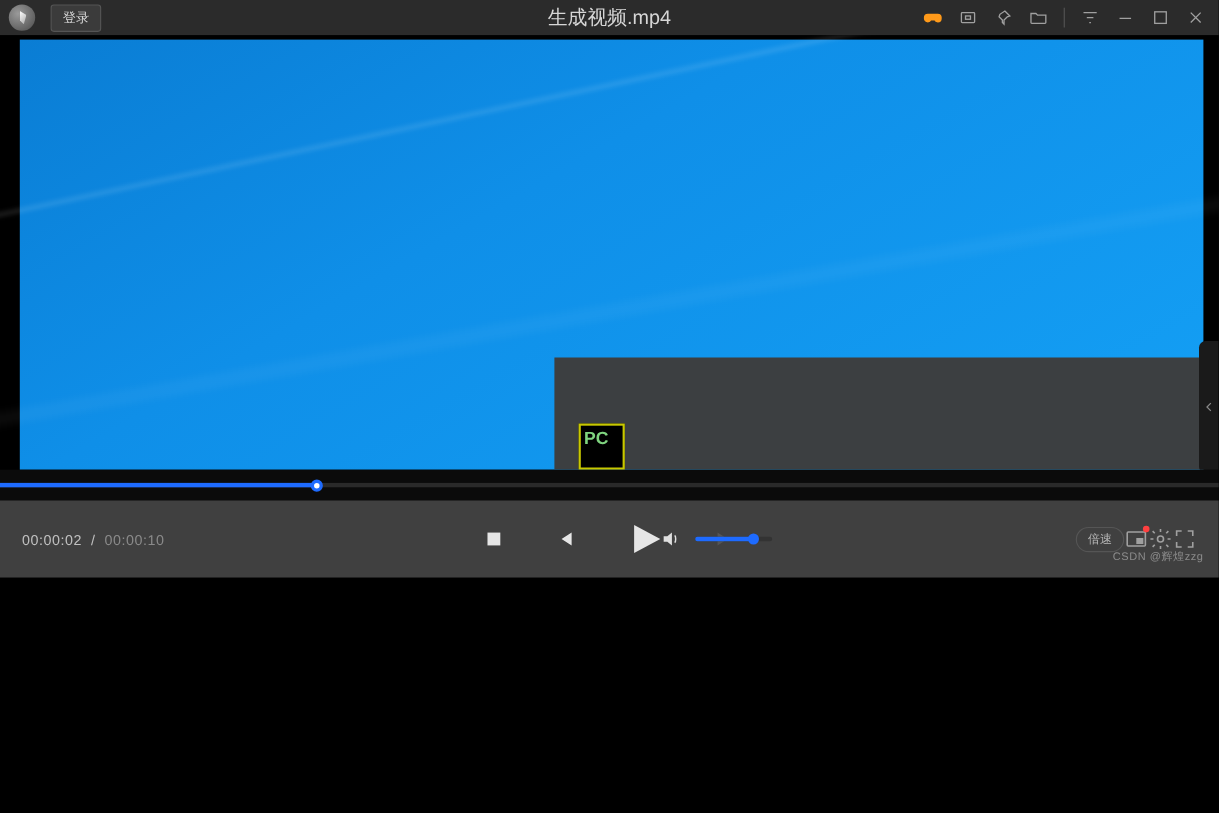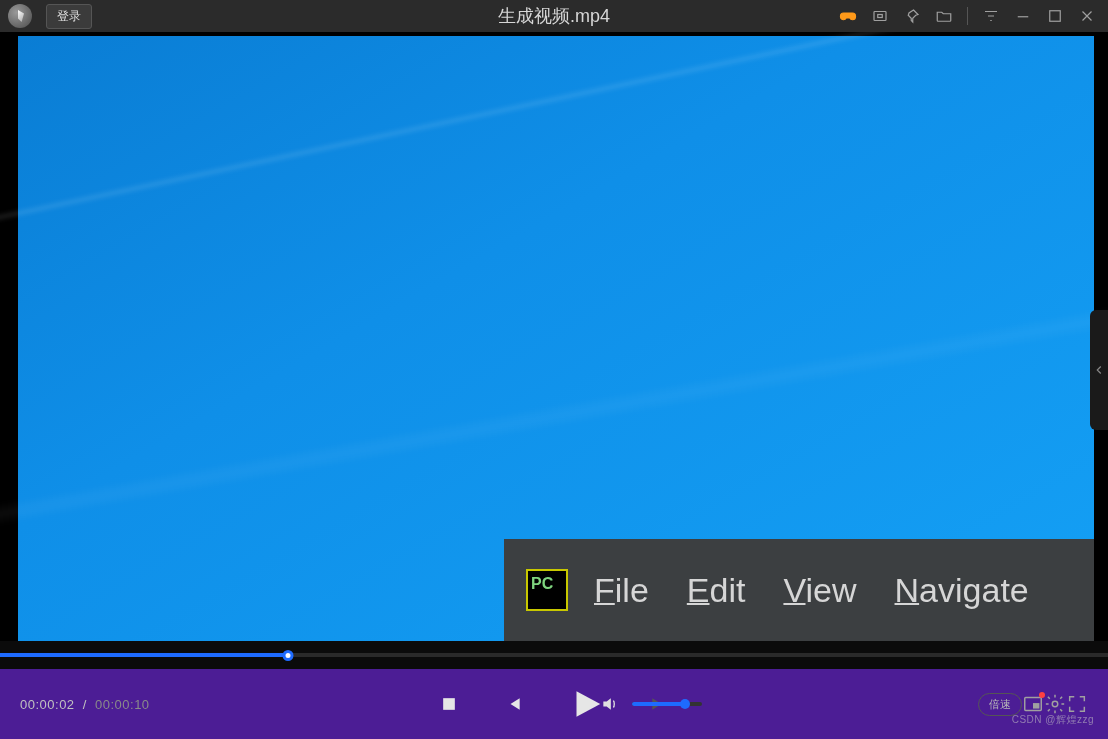--- a/index.html
+++ b/index.html
@@ -1,54 +1,54 @@
 <!DOCTYPE html>
 <html><head>
 <meta charset="utf-8">
 <style>
   * { box-sizing: border-box; margin: 0; padding: 0; user-select: none; }
   html, body { width: 1108px; height: 739px; overflow: hidden; font-family: "Microsoft YaHei", Arial, sans-serif; background: #000; }
-  .app { width: 1108px; height: 739px; display: flex; flex-direction: column; background: #0b0b0b; position: relative; }
+  .app { width: 1108px; height: 525px; display: flex; flex-direction: column; background: #0b0b0b; position: relative; }
 
   
   .titlebar { height: 32px; background: #2b2b2b; display: flex; align-items: center; color: #c0c0c0; font-size: 13px; position: relative; }
   .logo { width: 24px; height: 24px; border-radius: 50%; background: radial-gradient(circle at 35% 35%, #9a9a9a, #4a4a4a); margin-left: 8px; position: relative; }
   .logo::after { content: ""; position: absolute; left: 10px; top: 6px; width: 6px; height: 12px; background: linear-gradient(135deg, #fff, #aaa); clip-path: polygon(0 0, 100% 30%, 60% 100%, 0 70%); }
   .login-btn { margin-left: 14px; background: #3b3b3b; border: 1px solid #555; color: #ddd; font-size: 12px; padding: 3px 10px; border-radius: 3px; cursor: pointer; }
   .title-text { position: absolute; left: 50%; transform: translateX(-50%); color: #d6d6d6; font-size: 18px; }
   .title-icons { margin-left: auto; display: flex; align-items: center; gap: 14px; padding-right: 12px; }
   .ticon { width: 18px; height: 18px; display: flex; align-items: center; justify-content: center; cursor: pointer; }
   .ticon svg { width: 18px; height: 18px; stroke: #a0a0a0; fill: none; stroke-width: 1.6; }
   .ticon.game svg { fill: #ff9a1a; stroke: #ff9a1a; }
   .tsep { width: 1px; height: 18px; background: #555; }
 
   
   .video-area { flex: 1; position: relative; background: #000; overflow: hidden; }
   .video-frame { position: absolute; left: 18px; right: 14px; top: 4px; bottom: 0; background: linear-gradient(150deg, #0a7dd4 0%, #0f8fe8 40%, #14a0f5 100%); }
   .video-frame::before { content: ""; position: absolute; left: -5%; right: -5%; top: 10%; height: 4px; background: rgba(255,255,255,0.12); transform: rotate(-12deg); filter: blur(2px); }
   .video-frame::after { content: ""; position: absolute; left: -5%; right: -5%; top: 62%; height: 10px; background: rgba(255,255,255,0.05); transform: rotate(-10deg); filter: blur(4px); }
 
   
-  .pycharm-bar { position: absolute; bottom: 0; right: 0; height: 102px; width: 590px; background: #3c3f41; display: flex; align-items: center; gap: 26px; padding-left: 22px; color: #d6d6d6; font-size: 34px; font-family: "Segoe UI", Arial, sans-serif; filter: blur(0.4px); }
+  .pycharm-bar { position: absolute; bottom: 0; right: 0; height: 102px; width: 590px; background: #3c3f41; display: flex; align-items: flex-end; gap: 12px; padding-left: 22px; color: #d6d6d6; font-size: 34px; font-family: "Segoe UI", Arial, sans-serif; filter: blur(0.4px); }
   .pc-logo { width: 42px; height: 42px; background: #000; border: 2px solid #c8c800; display: flex; align-items: flex-start; justify-content: flex-start; padding: 4px 3px; font-size: 16px; font-weight: bold; color: #7fd47f; font-family: Arial; }
   .pc-menu { display: flex; gap: 38px; }
   .pc-menu span u { text-decoration-thickness: 2px; }
 
   
   .side-tab { position: absolute; right: 0; top: 278px; width: 18px; height: 120px; background: #1a1a1a; border-top-left-radius: 6px; border-bottom-left-radius: 6px; display: flex; align-items: center; justify-content: center; cursor: pointer; }
   .side-tab svg { width: 14px; height: 14px; stroke: #888; fill: none; stroke-width: 2; }
 
   
   .progress-wrap { height: 28px; position: relative; }
   .progress-track { position: absolute; left: 0; right: 0; top: 12px; height: 4px; background: #2a2a2a; }
   .progress-fill { position: absolute; left: 0; top: 12px; height: 4px; background: #1e6bff; }
   .progress-thumb { position: absolute; top: 9px; width: 11px; height: 11px; background: #fff; border-radius: 50%; border: 3px solid #1e6bff; transform: translateX(-50%); }
 
   
-  .controls { height: 70px; background: #4c1d95; display: flex; align-items: center; color: #c0c0c0; font-size: 13px; position: relative; padding: 0 20px; }
+  .controls { height: 70px; background: #404040; display: flex; align-items: center; color: #c0c0c0; font-size: 13px; position: relative; padding: 0 20px; }
   .time { letter-spacing: 0.5px; }
   .time .sep { margin: 0 4px; }
   .time .dur { color: #8a8a8a; }
   .center-controls { position: absolute; left: 50%; top: 50%; transform: translate(-50%, -50%); display: flex; align-items: center; gap: 44px; }
   .cbtn { cursor: pointer; display: flex; align-items: center; justify-content: center; }
   .cbtn svg { fill: #e6e6e6; }
   .cbtn.disabled svg { fill: #555; }
   .play-btn svg { width: 38px; height: 38px; }
   .stop-btn svg, .prev-btn svg, .next-btn svg { width: 20px; height: 20px; }
 
@@ -122,26 +122,20 @@
             <path d="M6 6l12 12M18 6L6 18"></path>
           </svg>
       </div>
     </div>
   </div>
 
   <div class="video-area">
     <div class="video-frame">
       <div class="pycharm-bar">
         <div class="pc-logo">PC</div>
-        <div class="pc-menu">
-          <span><u>F</u>ile</span>
-          <span><u>E</u>dit</span>
-          <span><u>V</u>iew</span>
-          <span><u>N</u>avigate</span>
-        </div>
       </div>
     </div>
     <div class="side-tab">
       <svg viewBox="0 0 24 24">
           <path d="M15 6l-6 6 6 6"></path>
         </svg>
     </div>
   </div>
 
   <div class="progress-wrap">

